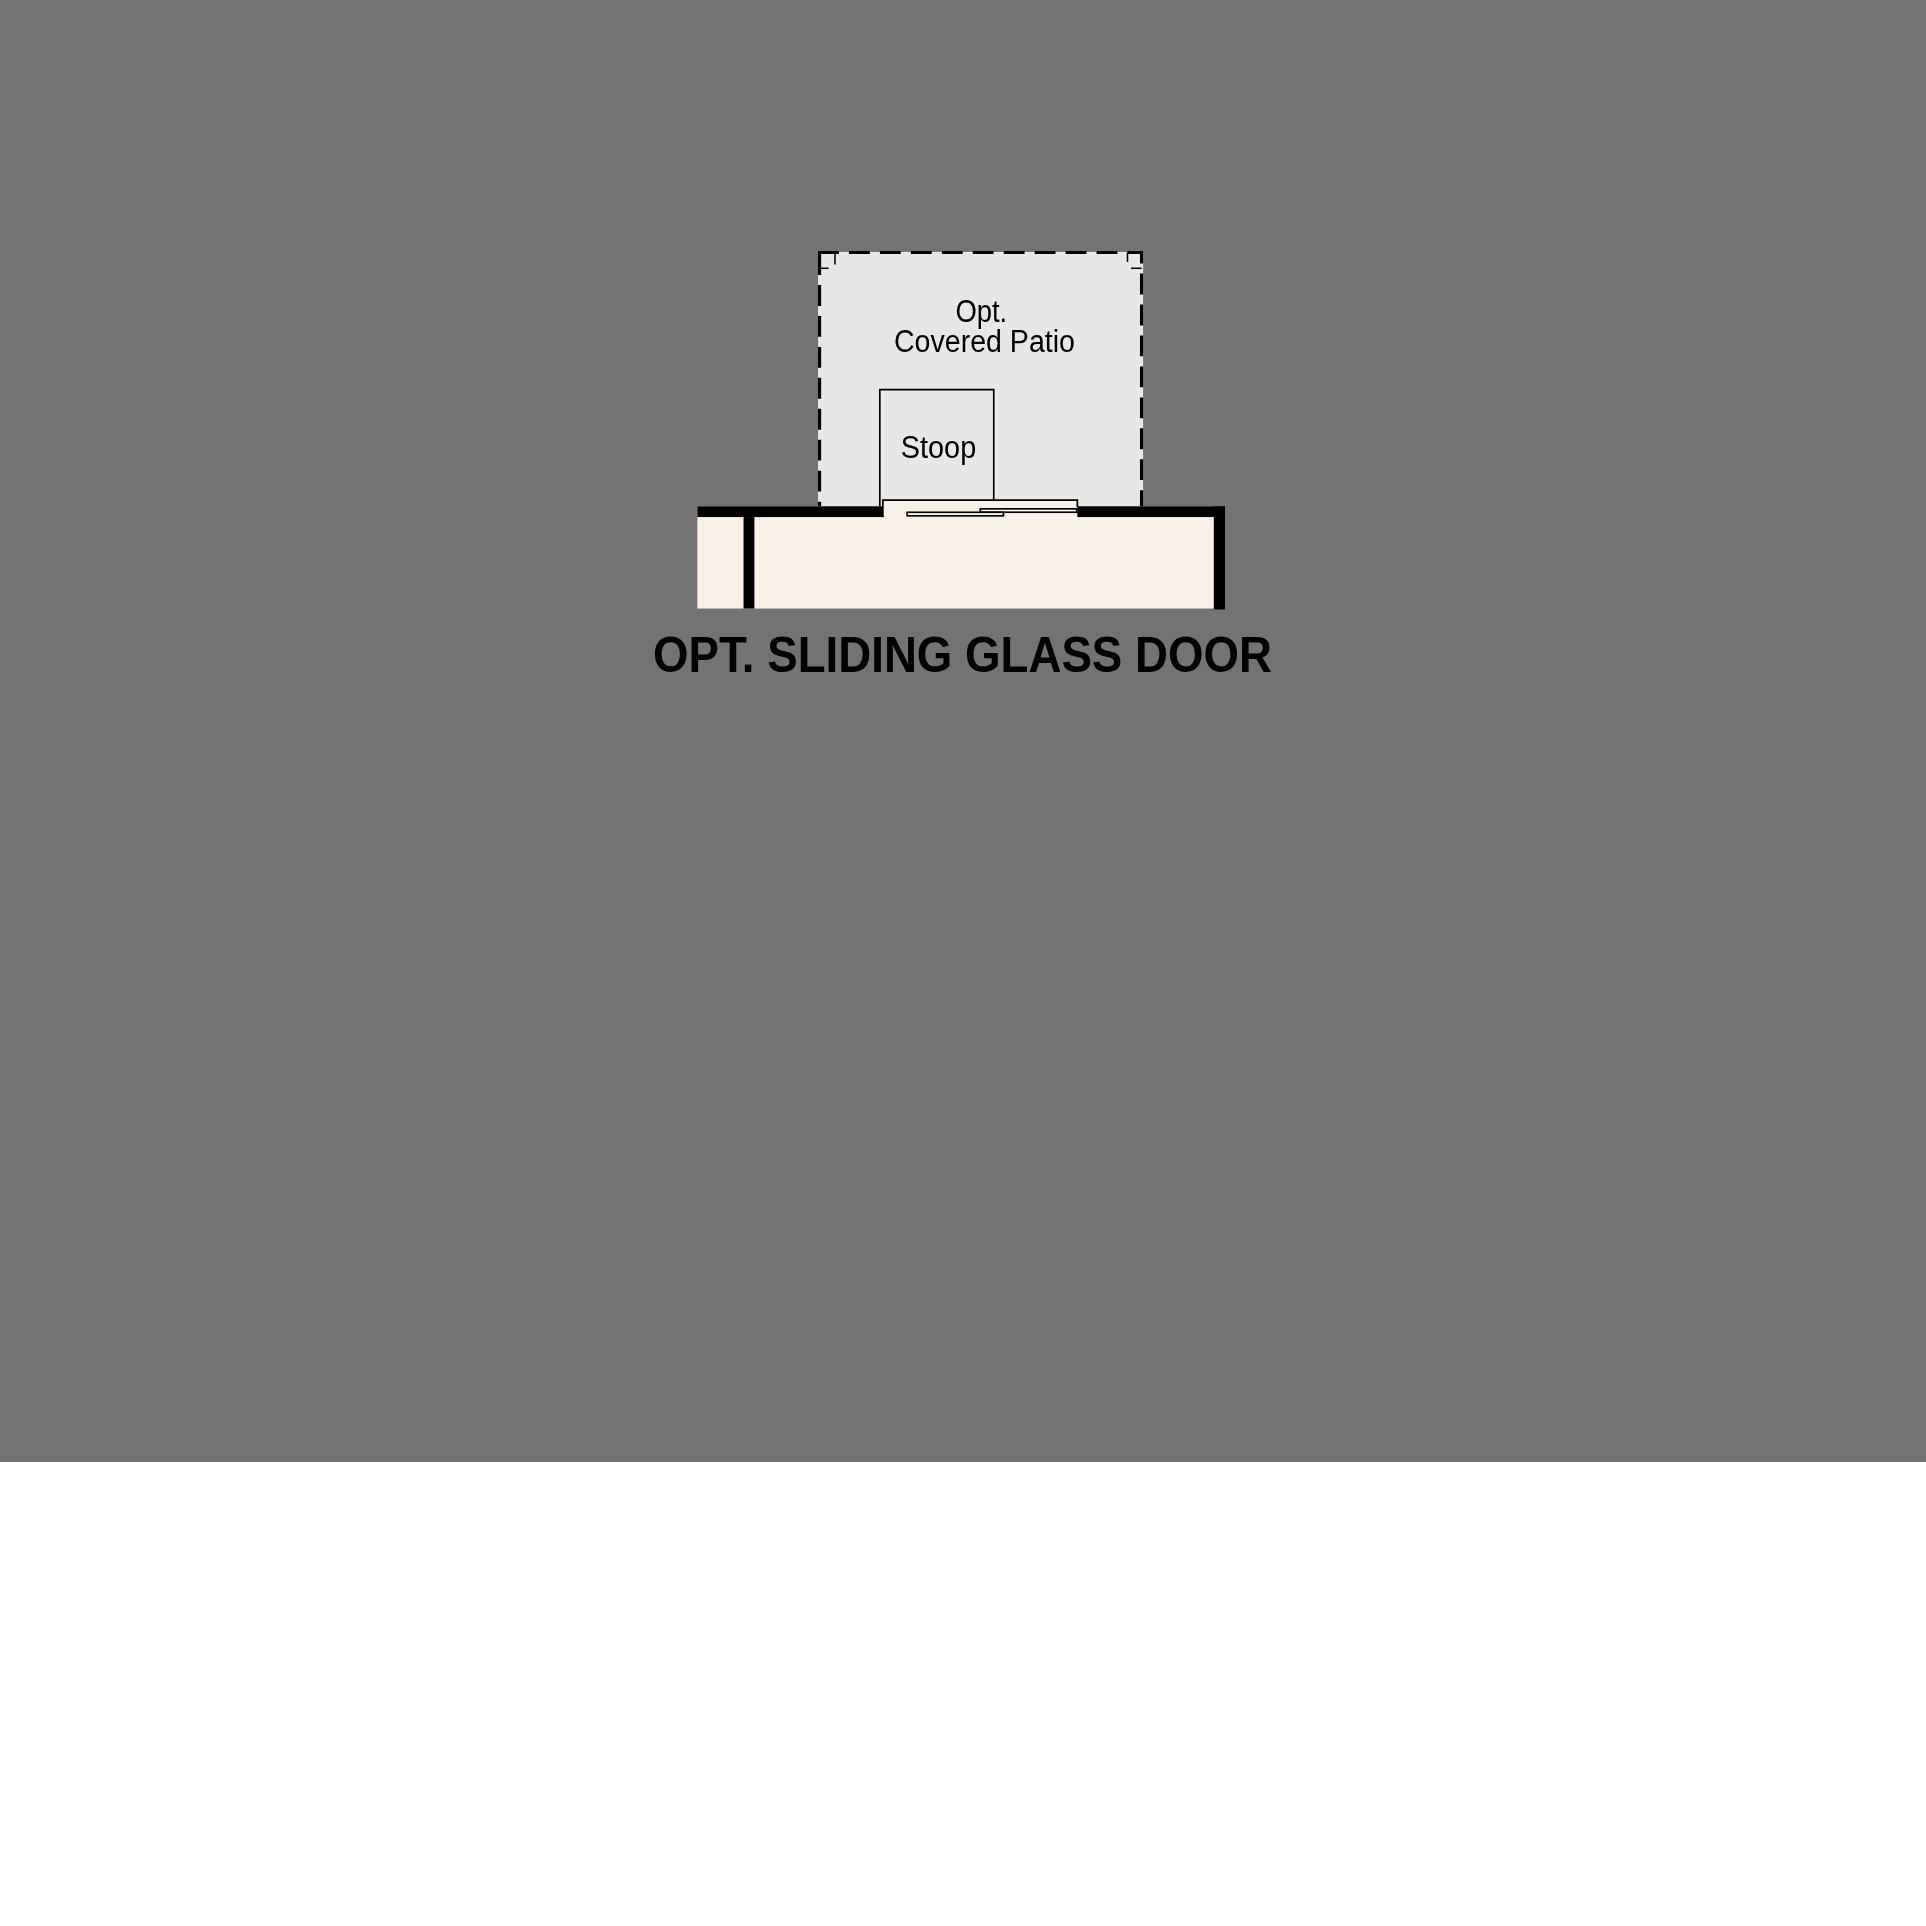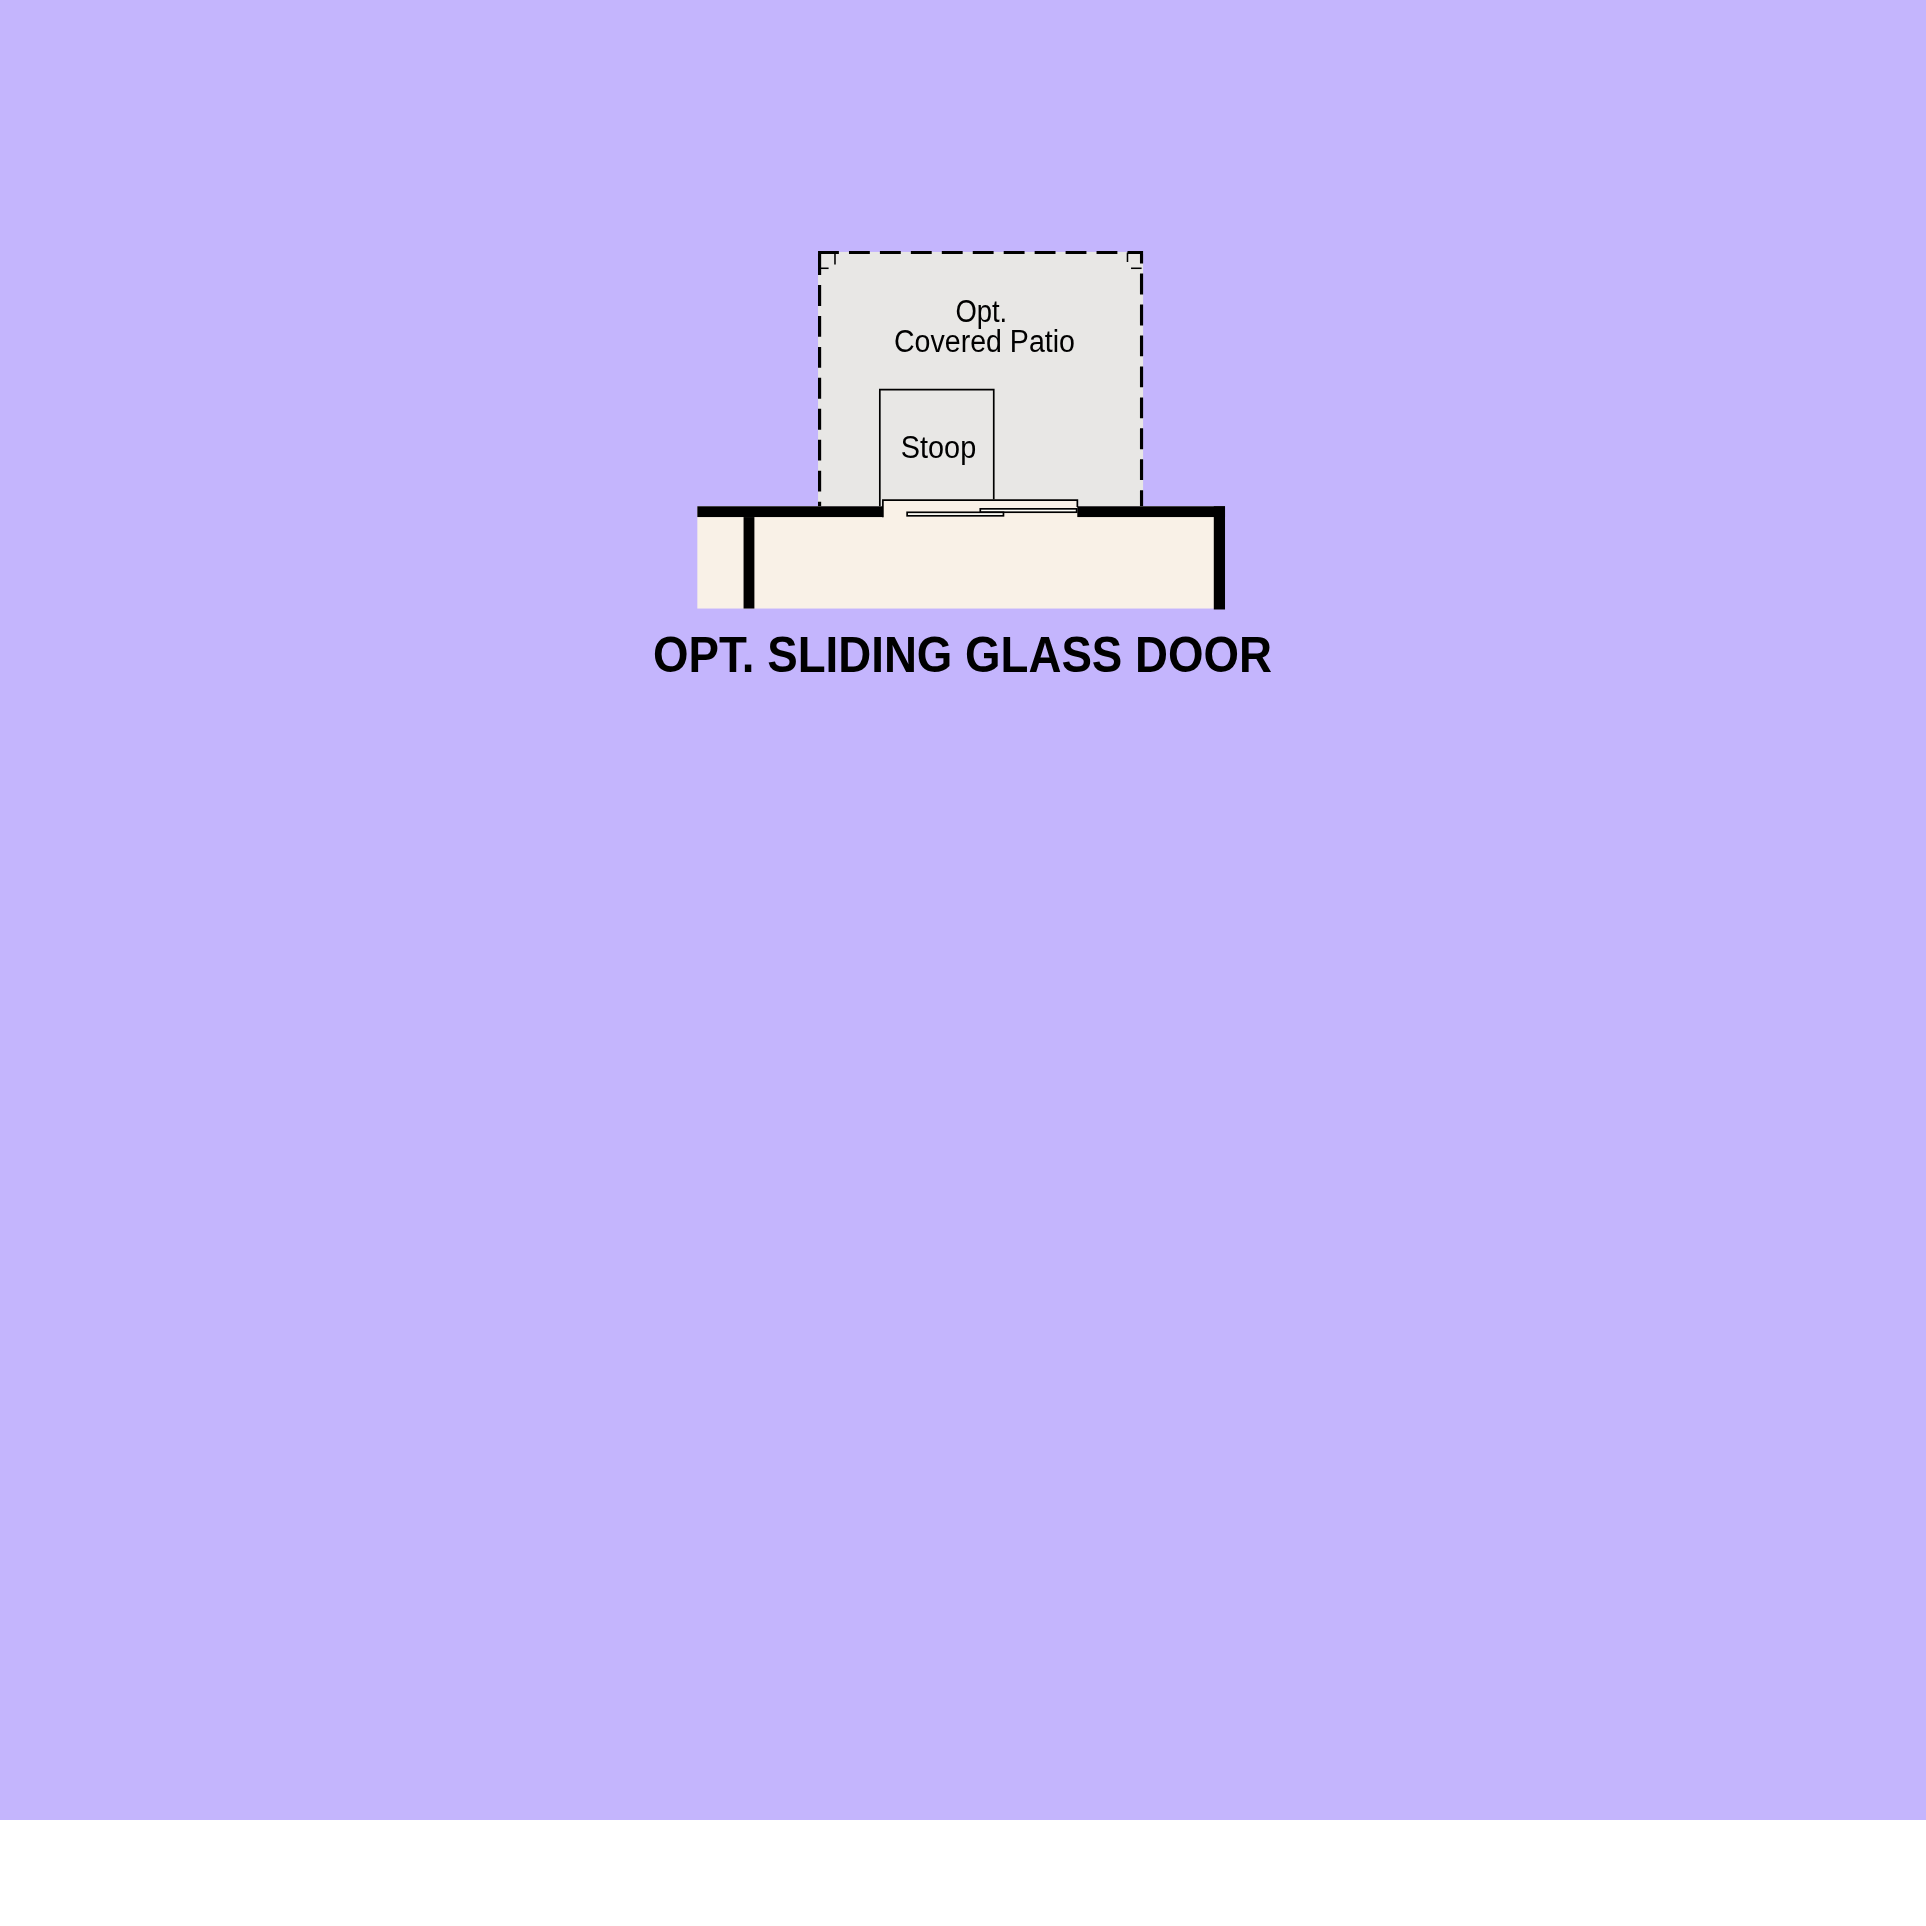--- a/index.html
+++ b/index.html
@@ -1,16 +1,16 @@
 <!DOCTYPE html>
 <html style="font-size:10.8px"><head>
 <meta charset="utf-8">
 <style>
   html,body{margin:0;padding:0;background:#ffffff;}
-  .page{width:1926px;height:1820px;position:relative;background:#c4b5fd;overflow:hidden;}
+  .page{width:1926px;height:1462px;position:relative;background:#737373;overflow:hidden;}
   svg{position:absolute;top:0;left:0;}
   text{font-family:"Liberation Sans", sans-serif;fill:#000000;}
 </style>
 </head>
 <body>
 <div class="page">
 <svg width="1926" height="1926" viewBox="0 0 2863 2863">
 
   <rect x="1216" y="374.5" width="483.2" height="378.1" fill="#e8e7e5"></rect>
 

